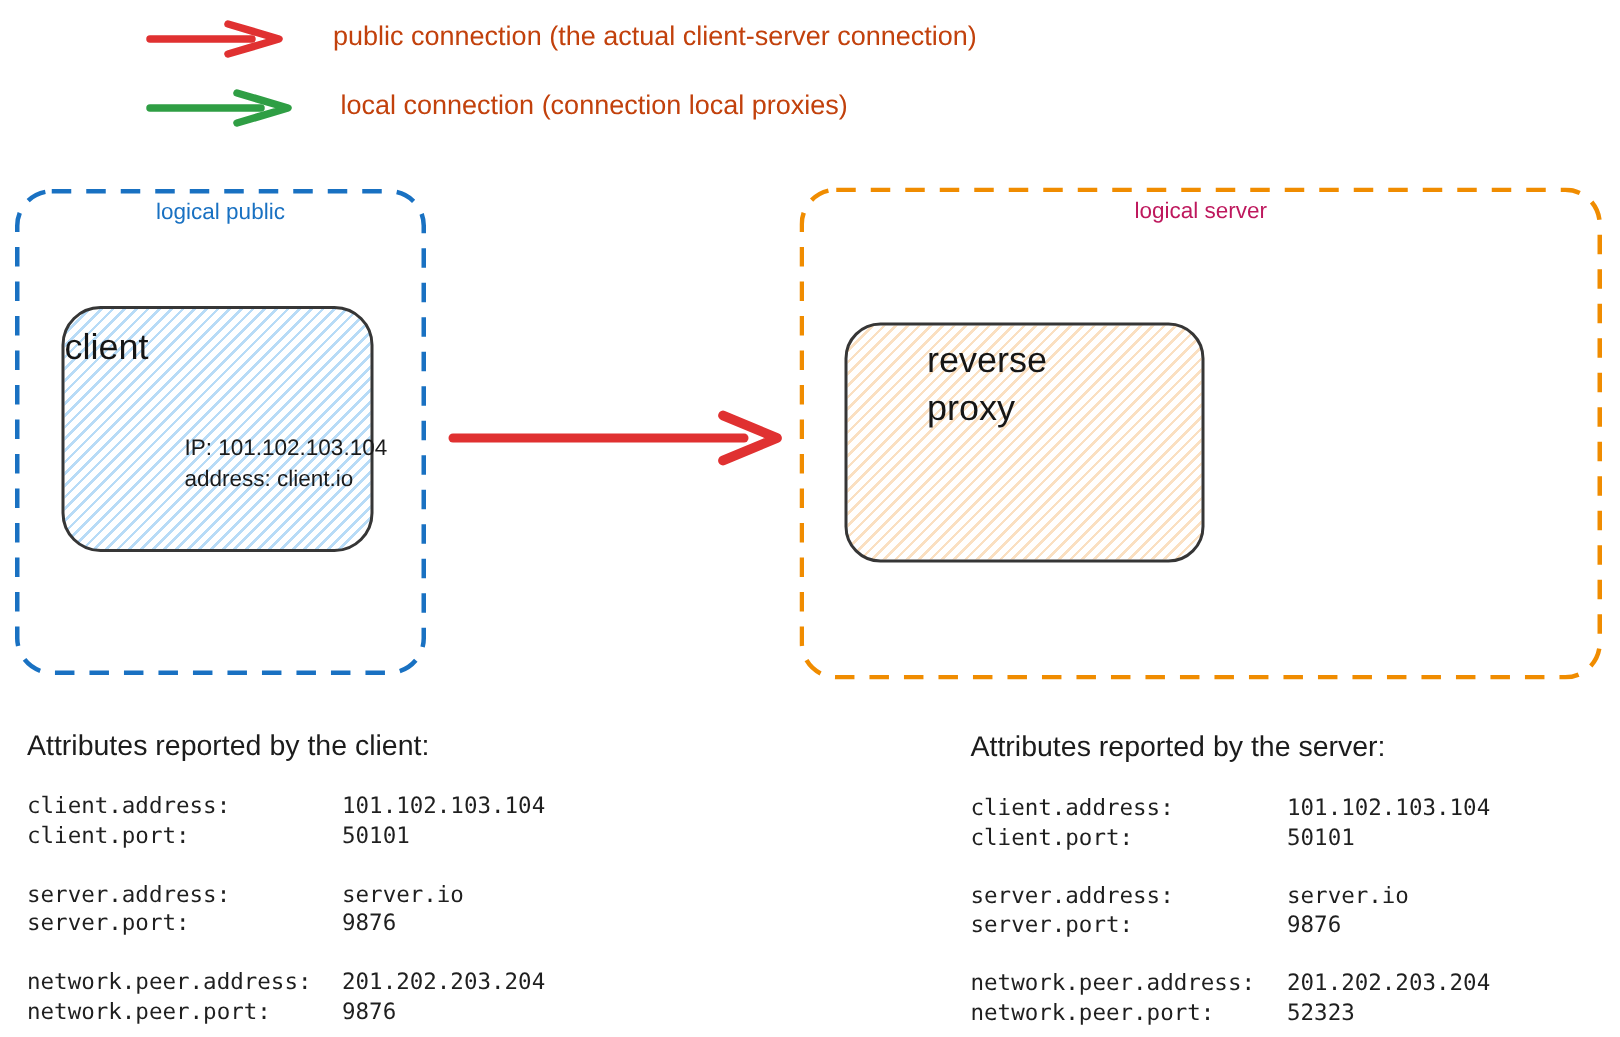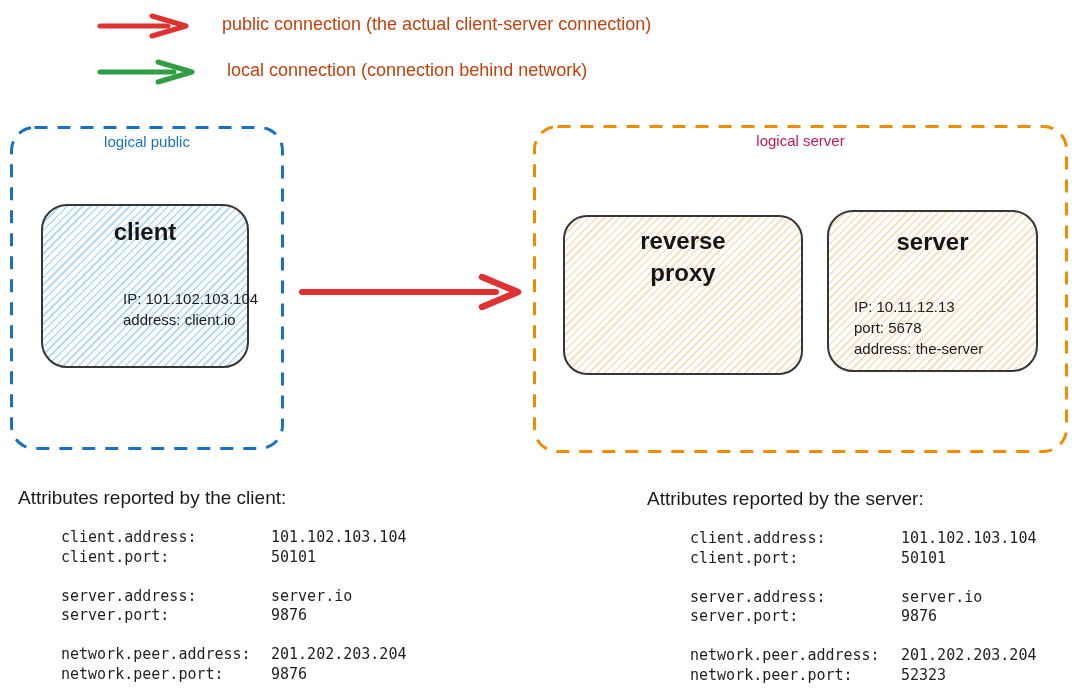--- a/index.html
+++ b/index.html
@@ -20,29 +20,29 @@
   .node{
     position:absolute;border:2px solid #363636;border-radius:26px;
     background-color:#ffffff;box-sizing:border-box;
   }
   .hachure-blue{
     background-image:repeating-linear-gradient(135deg, rgba(125,190,240,0.55) 0 1.8px, transparent 1.8px 5.5px);
   }
   .hachure-orange{
     background-image:repeating-linear-gradient(135deg, rgba(246,193,132,0.5) 0 1.8px, transparent 1.8px 5.5px);
   }
-  .node-title{position:absolute;left:0;width:100%;text-align:center;font-size:24px;line-height:32px;color:#161616;font-weight:bold;}
+  .node-title{position:absolute;left:0;width:100%;font-size:24px;line-height:32px;color:#161616;}
   .node-title .wrap{display:block;width:130px;margin:0 auto;}
   .node-body{position:absolute;font-size:15px;line-height:21px;color:#1b1b1b;white-space:nowrap;}
   
   .report-heading{font-size:19px;line-height:24px;color:#1c1c1c;white-space:nowrap;}
   .report-rows{margin-top:18px;}
   .attr-row{display:flex;font-family:"DejaVu Sans Mono",monospace;font-size:15px;line-height:19.5px;color:#1f1f1f;white-space:nowrap;}
   .attr-row.gap{margin-top:19.5px;}
-  .attr-key{width:210px;margin-left:43px;}
+  .attr-key{width:210px;}
   .report-right .attr-key{width:211px;}
 </style>
 </head>
 <body>
 
 <div id="canvas">
 
   <div class="abs" style="left:96px;top:13px;width:100px;height:26px;">
     <svg width="100" height="26">
       <line x1="4" y1="13" x2="72" y2="13" stroke="#e03131" stroke-width="5" stroke-linecap="round"></line>
@@ -50,21 +50,21 @@
     </svg>
   </div>
   <div class="abs legend-text" style="left:222px;top:13px;">public connection (the actual client-server connection)</div>
 
   <div class="abs" style="left:96px;top:59px;width:104px;height:26px;">
     <svg width="104" height="26">
       <line x1="4" y1="13" x2="78" y2="13" stroke="#2f9e44" stroke-width="5" stroke-linecap="round"></line>
       <polyline points="62,3 96,13 62,23" fill="none" stroke="#2f9e44" stroke-width="5" stroke-linecap="round" stroke-linejoin="round"></polyline>
     </svg>
   </div>
-  <div class="abs legend-text" style="left:227px;top:59px;">local connection (connection behind network)</div>
+  <div class="abs legend-text" style="left:227px;top:59px;">local connection (connection local proxies)</div>
 
   <div class="group" style="left:10px;top:126px;width:274px;height:324px;">
     <svg class="border-layer" width="274" height="324">
       <rect x="1.5" y="1.5" width="271" height="321" rx="23" fill="none" stroke="#1971c2" stroke-width="3" stroke-dasharray="13 10"></rect>
     </svg>
     <div class="group-label label-blue">logical public</div>
 
     <div class="node hachure-blue" style="left:31px;top:78px;width:208px;height:164px;">
       <div class="node-title" style="top:10px;">client</div>
       <div class="node-body" style="left:40px;top:82px;margin-left:40px;">
@@ -86,28 +86,20 @@
       <rect x="1.5" y="1.5" width="532" height="325" rx="23" fill="none" stroke="#f08c00" stroke-width="3" stroke-dasharray="13 10"></rect>
     </svg>
     <div class="group-label label-orange">logical server</div>
 
     <div class="node hachure-orange" style="left:30px;top:90px;width:240px;height:160px;border-radius:24px;">
       <div class="node-title" style="top:8px;">
         <span class="wrap">reverse proxy</span>
       </div>
     </div>
 
-    <div class="node hachure-orange" style="left:294px;top:85px;width:211px;height:162px;">
-      <div class="node-title" style="top:14px;">server</div>
-      <div class="node-body" style="left:25px;top:84px;">
-        <div>IP: 10.11.12.13</div>
-        <div>port: 5678</div>
-        <div>address: the-server</div>
-      </div>
-    </div>
   </div>
 
   <div class="abs report-left" style="left:18px;top:486px;">
     <div class="report-heading">Attributes reported by the client:</div>
     <div class="report-rows">
       <div class="attr-row">
         <span class="attr-key">client.address:</span>
         <span class="attr-val">101.102.103.104</span>
       </div>
       <div class="attr-row">

